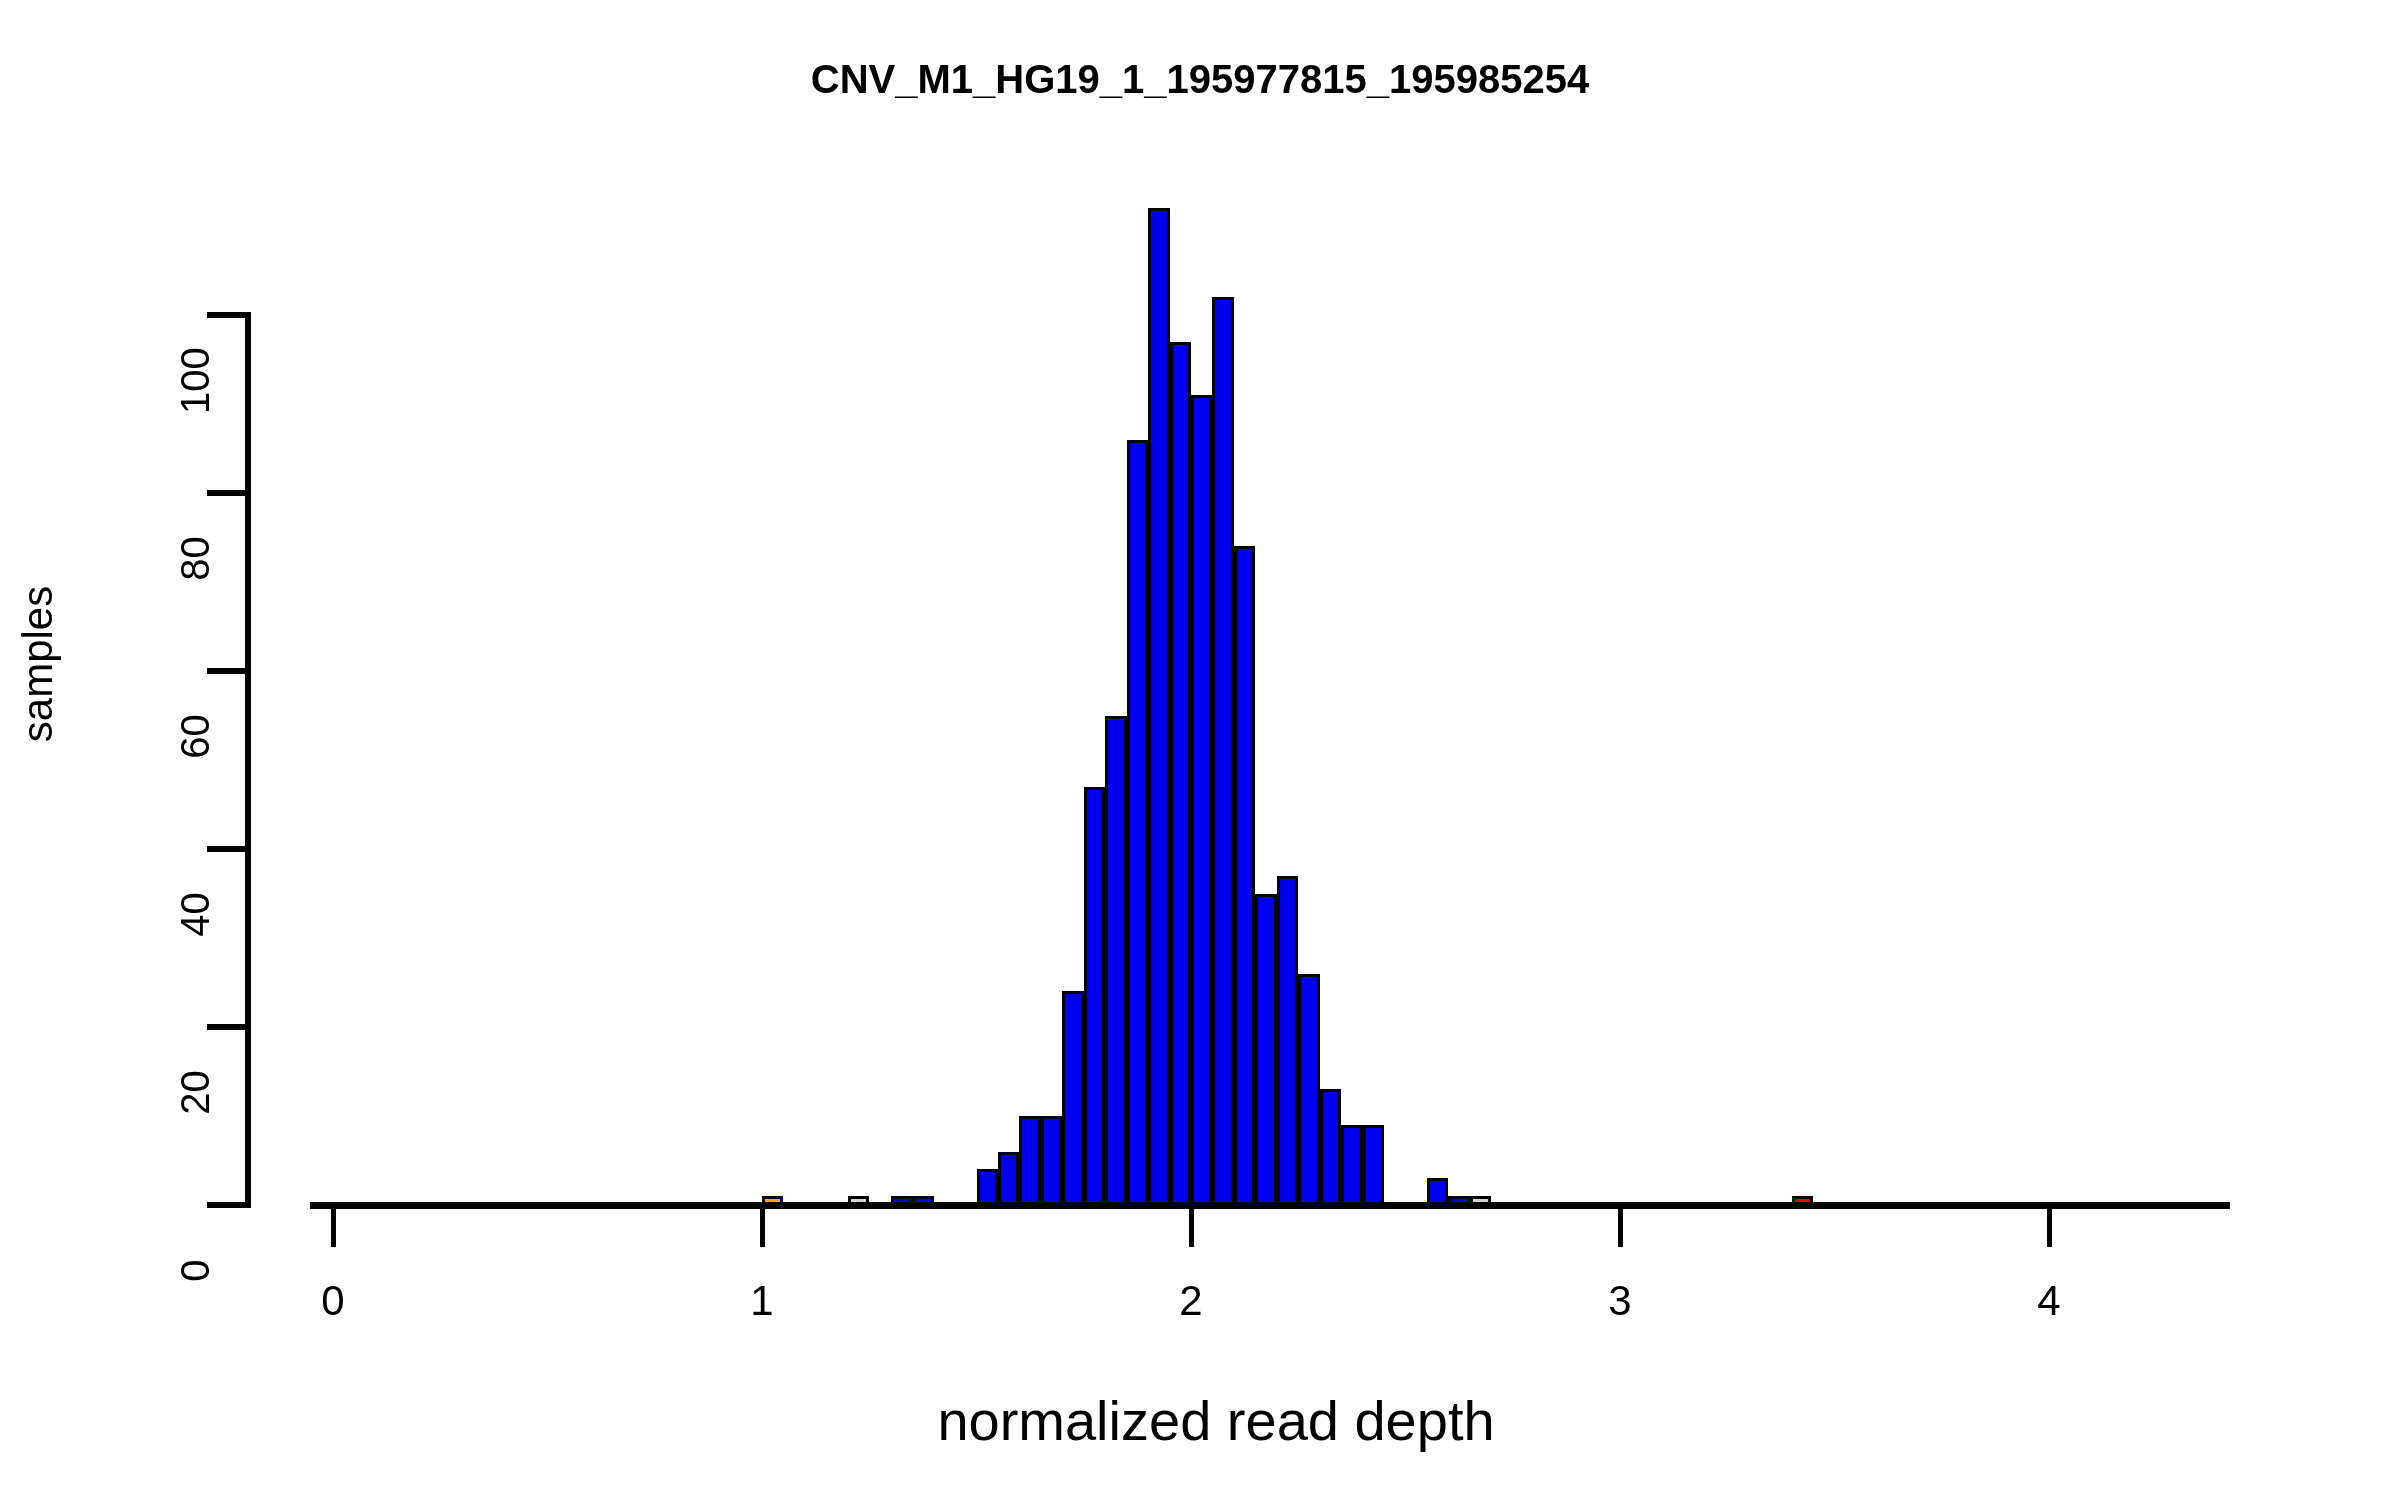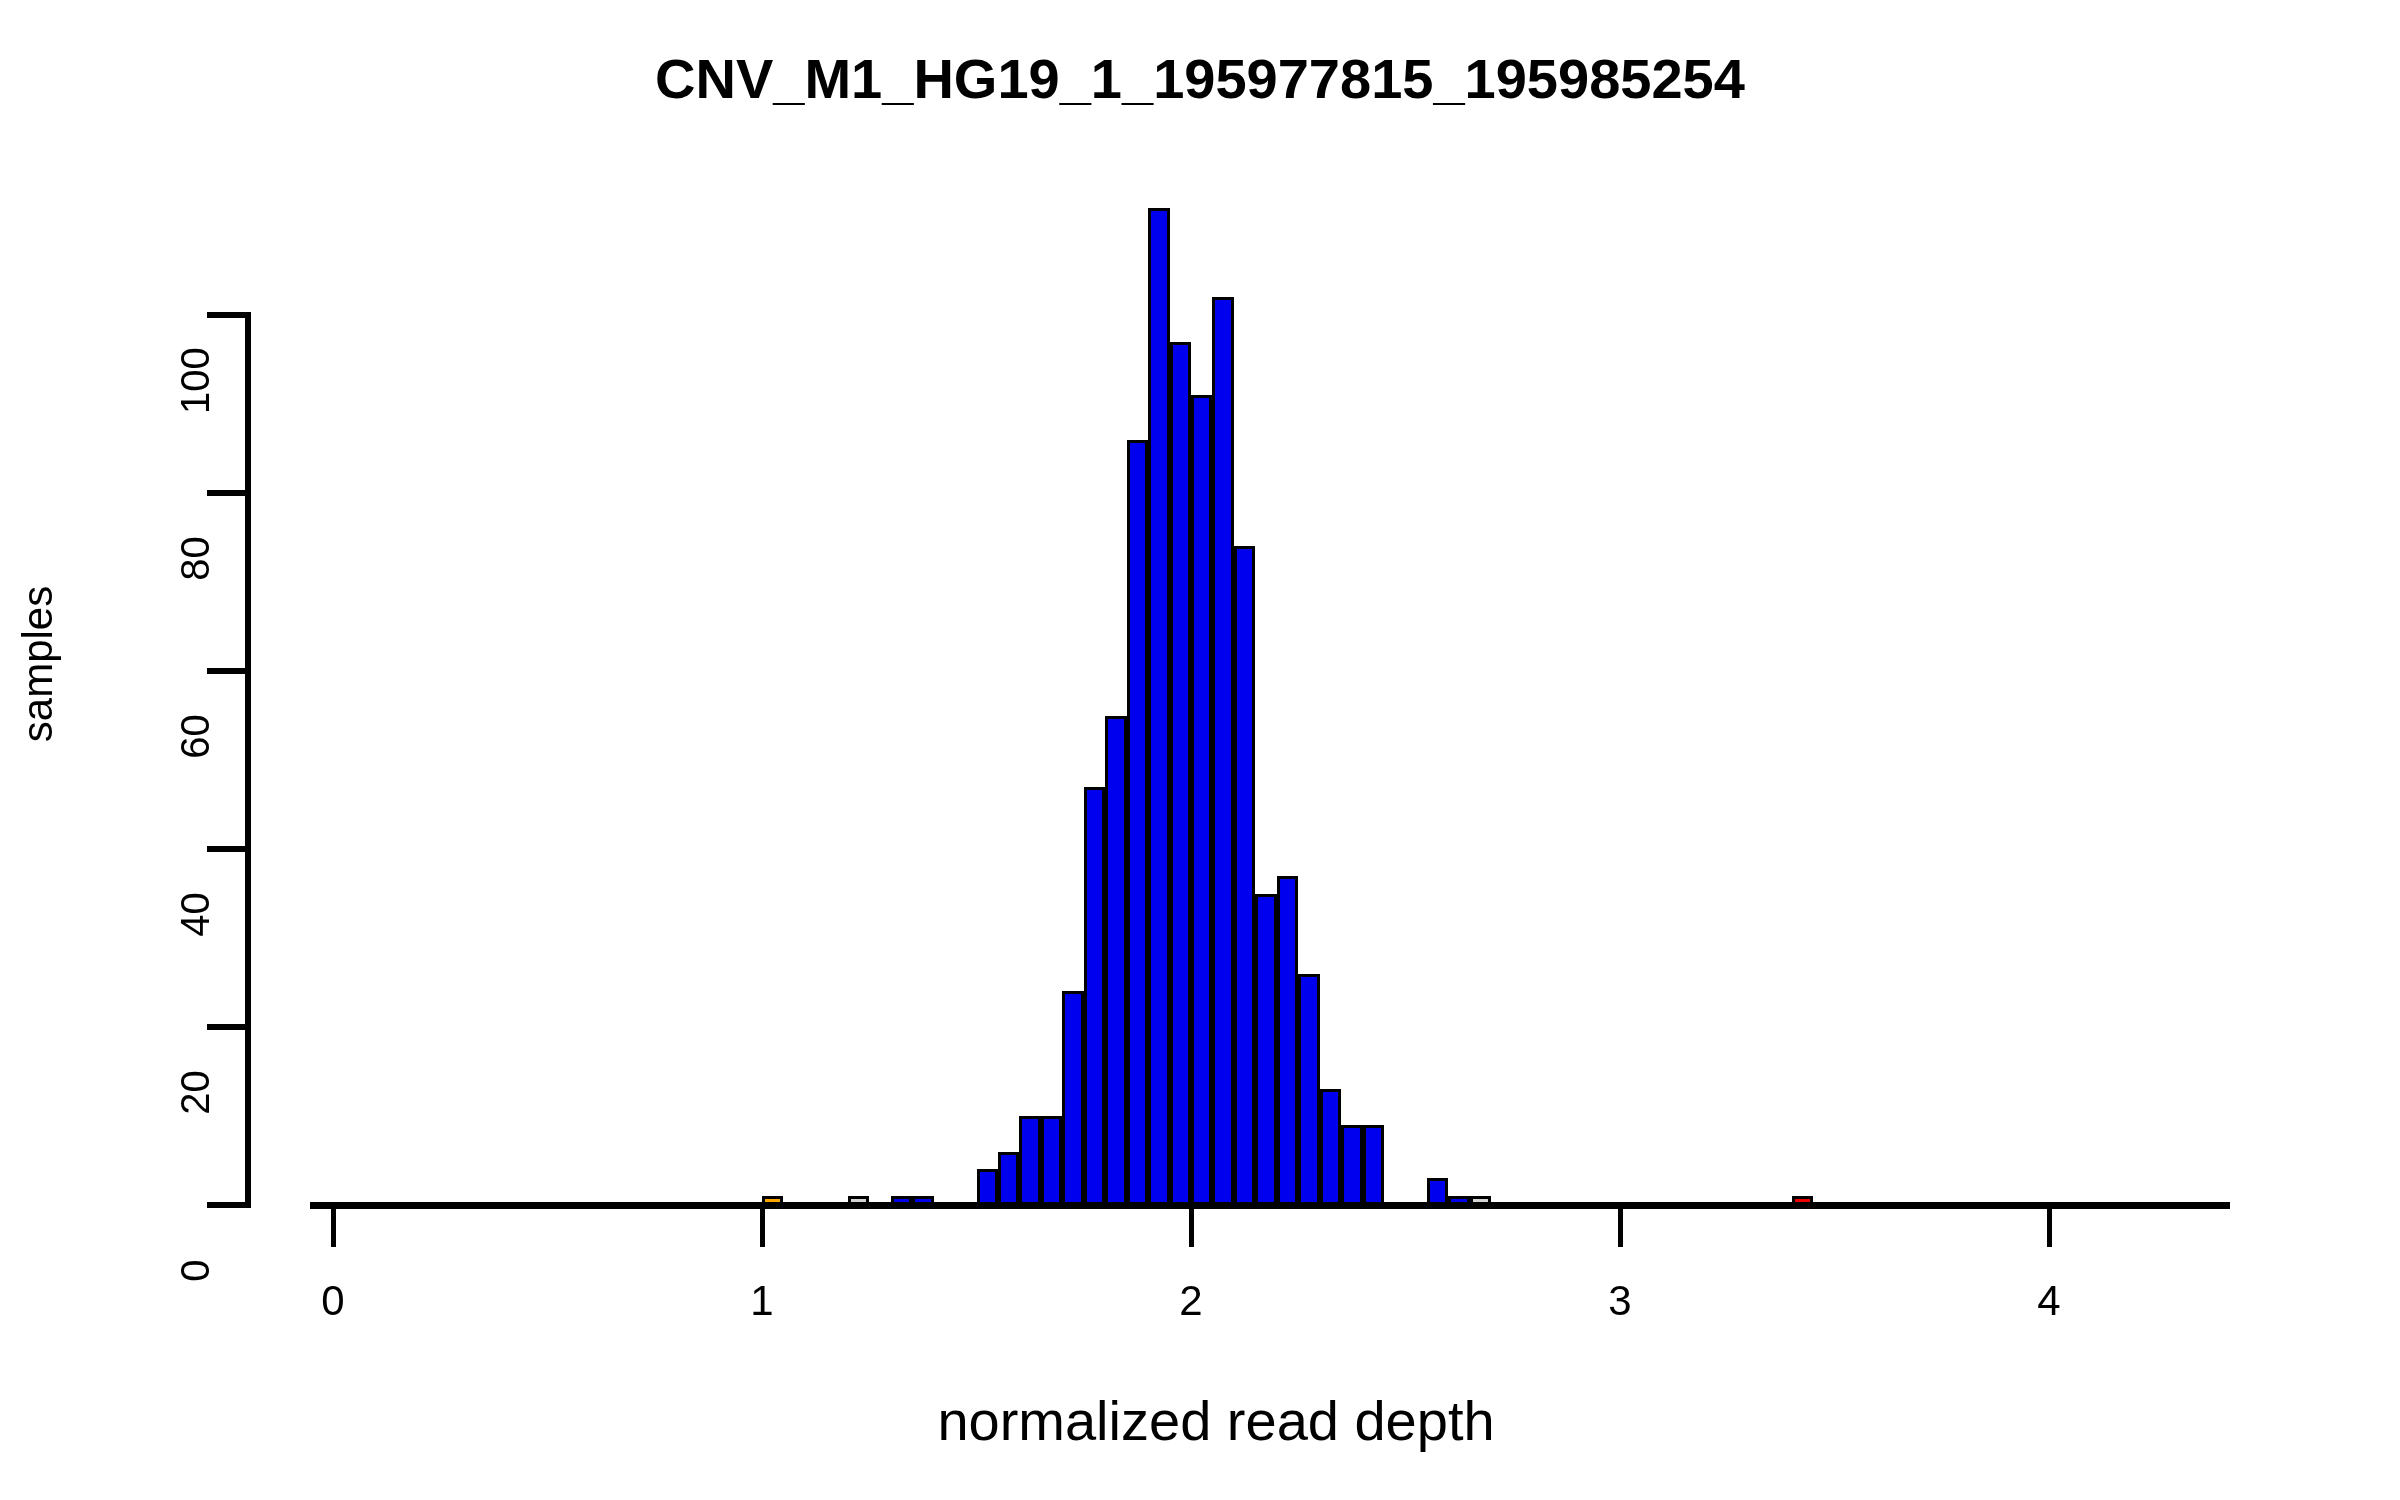--- a/index.html
+++ b/index.html
@@ -26,21 +26,21 @@
   
   .title-block {
     position: absolute;
     left: 0;
     top: 52px;
     width: 2400px;
     text-align: center;
   }
   .title-line {
     display: block;
-    font-size: 56px;
+    font-size: 40px;
     font-weight: bold;
     letter-spacing: 0px;
     line-height: 54px;
     white-space: pre;
   }
 
   
   #ylab {
     position: absolute;
     left: -62px;

